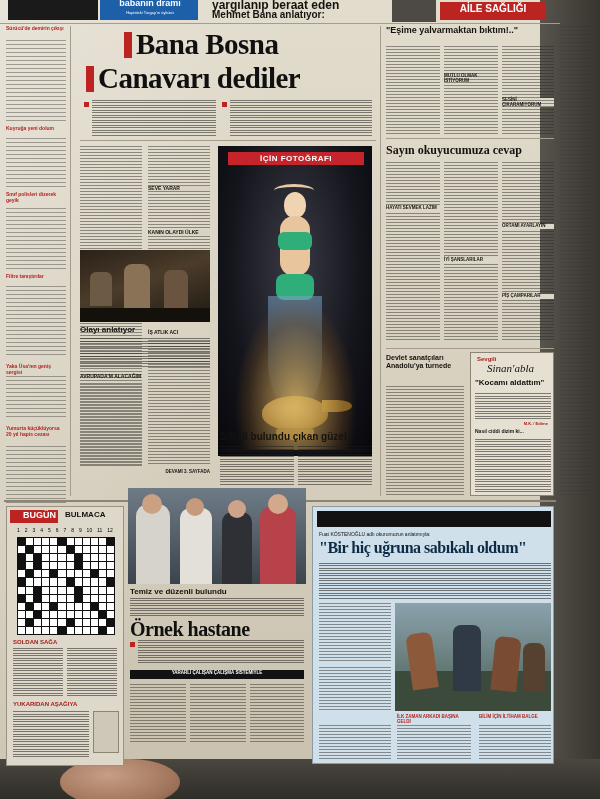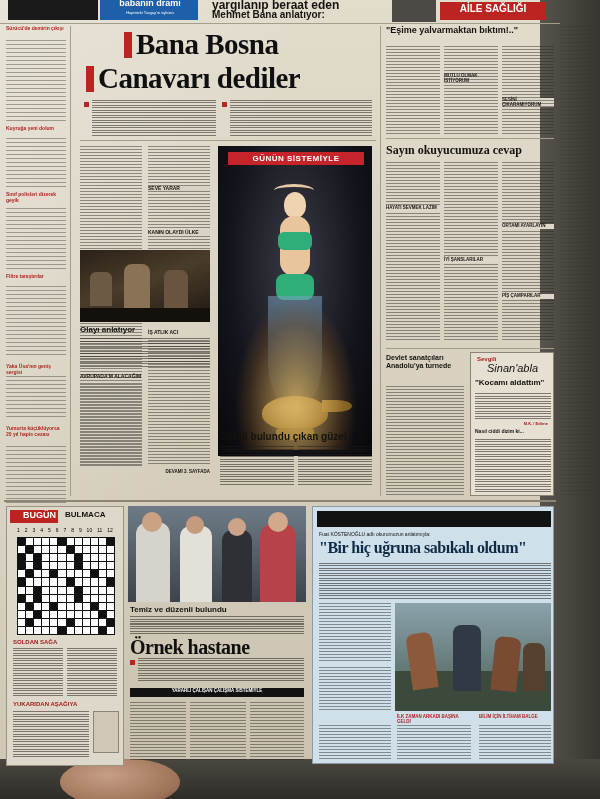--- a/index.html
+++ b/index.html
@@ -188,21 +188,21 @@
     <div style="position:absolute;left:50px;top:150px;width:54px;height:110px;
          background:linear-gradient(to bottom, rgba(120,160,190,.55), rgba(70,100,130,.18));border-radius:0 0 40% 40%;"></div>
 
     <div style="position:absolute;left:44px;top:250px;width:66px;height:34px;
          background:radial-gradient(ellipse at 40% 35%, #e7c475, #a8812f 70%, #6c5018 100%);border-radius:50% 50% 45% 45%;"></div>
     <div style="position:absolute;left:104px;top:254px;width:30px;height:12px;
          background:linear-gradient(to right,#caa247,#7d5d1f);border-radius:0 50% 50% 0;"></div>
     <div style="position:absolute;left:58px;top:282px;width:38px;height:12px;background:#8a6a26;border-radius:4px;"></div>
   </div>
   <div class="lampglow"></div>
-  <div class="gunun-title">GÜNÜN SİSTEMİYLE</div>
+  <div class="gunun-title">İÇİN FOTOĞRAFI</div>
 
   <div class="hdr" style="left:220px;top:432px;width:152px;font-size:10px;">Sihirli bulundu çıkan güzel</div>
   <div class="col" style="left:220px;top:446px;width:74px;height:40px;">
       <div class="lines dense"></div>
     </div>
   <div class="col" style="left:298px;top:446px;width:74px;height:40px;">
       <div class="lines dense"></div>
     </div>
 
   <div class="vline" style="left:380px;top:26px;height:470px;"></div>
@@ -240,21 +240,21 @@
   </div>
   <div class="hline" style="left:386px;top:348px;width:168px;"></div>
 
   <div class="hdr" style="left:386px;top:354px;width:78px;font-size:7px;line-height:1.1;">Devlet sanatçıları Anadolu'ya turnede</div>
   <div class="col" style="left:386px;top:386px;width:78px;height:110px;">
       <div class="lines"></div>
     </div>
 
   <div class="col" style="left:470px;top:352px;width:84px;height:144px;border:1px solid #8d8574;background:#e6e0d2;">
     <div class="tinytitle" style="position:absolute;left:6px;top:3px;">Sevgili</div>
-    <div style="position:absolute;left:16px;top:9px;font-family:Liberation Sans, sans-serif;font-style:italic;font-size:11px;color:#111;">Sinan'abla</div>
+    <div style="position:absolute;left:16px;top:9px;font-family:Liberation Serif, serif;font-style:italic;font-size:11px;color:#111;">Sinan'abla</div>
     <div class="hdr" style="left:4px;top:26px;width:76px;font-size:8px;">"Kocamı aldattım"</div>
     <div style="position:absolute;left:4px;top:40px;width:76px;height:28px;">
       <div class="lines dense"></div>
     </div>
     <div style="position:absolute;right:5px;top:68px;font-size:4px;color:#a3201d;font-weight:bold;">M.K. / Edirne</div>
     <div class="hdr" style="left:4px;top:76px;width:76px;font-size:5px;">Nasıl ciddi dizim ki...</div>
     <div style="position:absolute;left:4px;top:86px;width:76px;height:54px;">
       <div class="lines dense"></div>
     </div>
   </div>
@@ -436,21 +436,21 @@
       <div class="lines dense"></div>
     </div>
     <div class="hdr" style="left:6px;top:194px;width:76px;font-size:6px;color:#a3201d;"></div>
     <div class="hdr" style="left:6px;top:194px;width:76px;font-size:6px;color:#a3201d;">YUKARIDAN AŞAĞIYA</div>
     <div style="position:absolute;left:6px;top:204px;width:76px;height:46px;">
       <div class="lines dense"></div>
     </div>
     <div style="position:absolute;left:86px;top:204px;width:24px;height:40px;background:#cfc8b8;border:1px solid #8d8574;"></div>
   </div>
 
-  <div class="col" style="left:128px;top:506px;width:178px;height:258px;">
+  <div class="col" style="left:128px;top:488px;width:178px;height:258px;">
     <div class="photo" style="left:0;top:0;width:178px;height:96px;background:linear-gradient(to bottom,#6e7b86,#3c444c);">
       <div style="position:absolute;left:8px;top:16px;width:34px;height:80px;background:#d6d3cd;border-radius:12px 12px 0 0;"></div>
       <div style="position:absolute;left:14px;top:6px;width:20px;height:20px;background:#caa183;border-radius:50%;"></div>
       <div style="position:absolute;left:52px;top:20px;width:32px;height:76px;background:#e3e0da;border-radius:10px 10px 0 0;"></div>
       <div style="position:absolute;left:58px;top:10px;width:18px;height:18px;background:#c69a7c;border-radius:50%;"></div>
       <div style="position:absolute;left:94px;top:24px;width:30px;height:72px;background:#2f2f36;border-radius:10px 10px 0 0;"></div>
       <div style="position:absolute;left:100px;top:12px;width:18px;height:18px;background:#cda489;border-radius:50%;"></div>
       <div style="position:absolute;left:132px;top:18px;width:36px;height:78px;background:#b8424a;border-radius:12px 12px 0 0;"></div>
       <div style="position:absolute;left:140px;top:6px;width:20px;height:20px;background:#d3a98c;border-radius:50%;"></div>
     </div>

